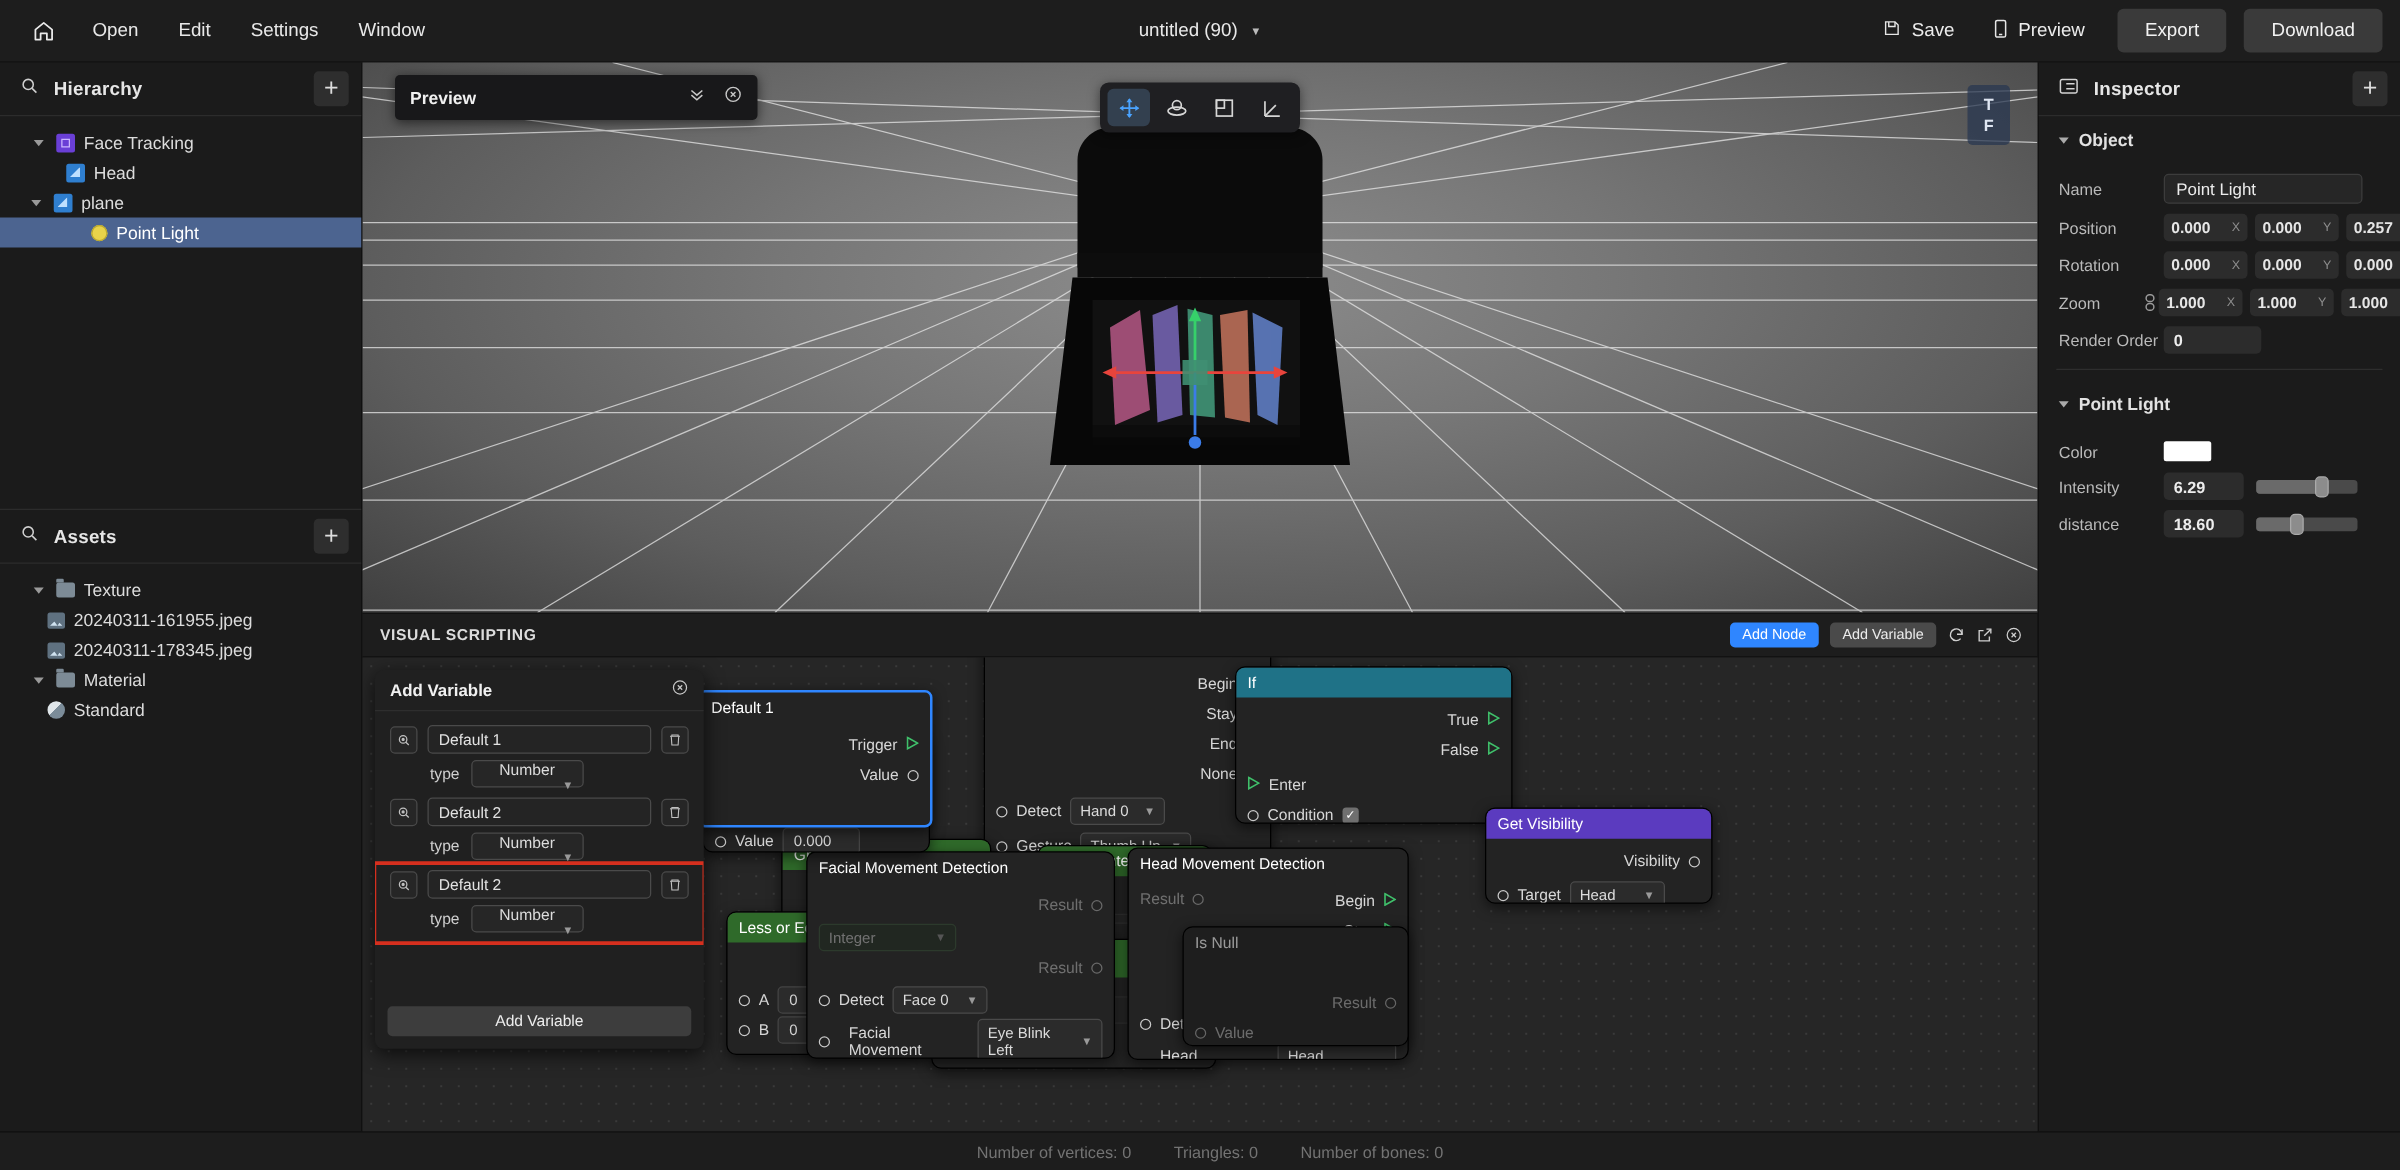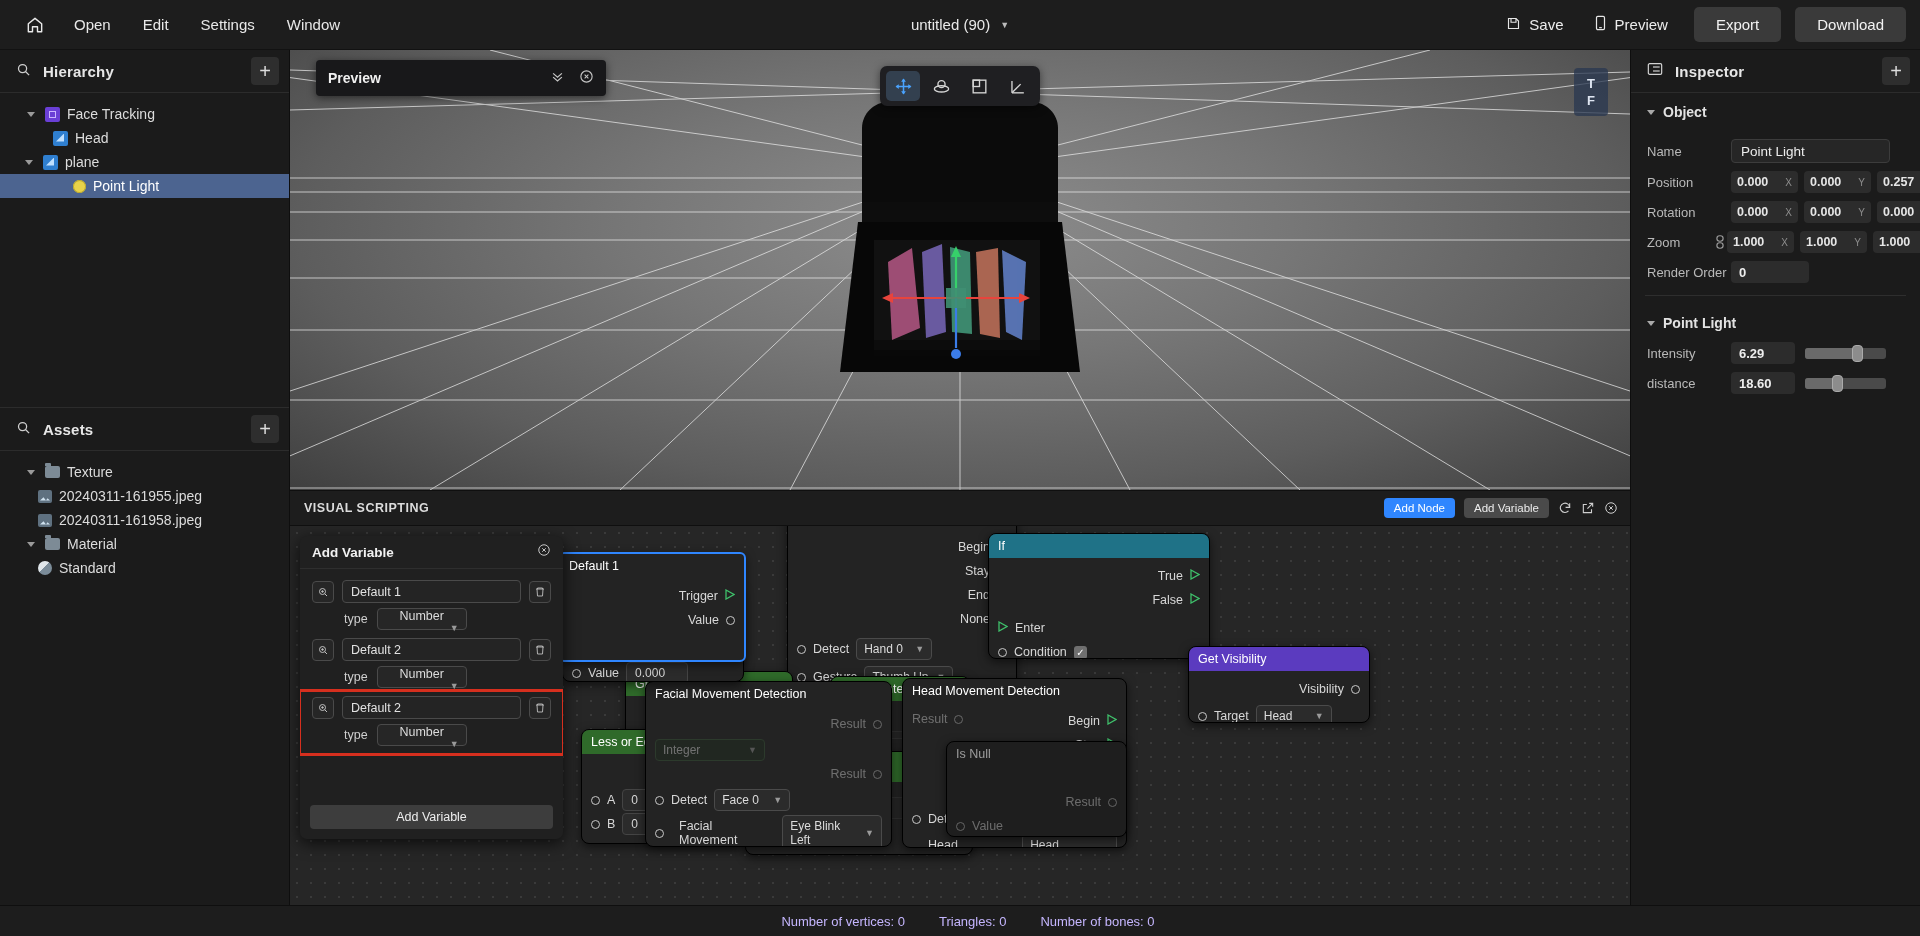--- a/index.html
+++ b/index.html
@@ -184,21 +184,21 @@
   .slider .fill { position:absolute; left:0; top:0; bottom:0; background:#6a6a6a; border-radius:3px;}
   .slider .knob { position:absolute; top:-3px; width:11px; height:17px; border-radius:4px; background:#8c8c8c; border:1px solid #aaa;}
   .mini-num { background:#2c2c2c; border-radius:4px; height:22px; width:64px; display:flex; align-items:center;
               padding:0 8px; font-size:13px; color:#ededed; font-weight:600;}
   .hr { height:1px; background:#2e2e2e; margin: 8px 14px;}
   .link-ic { width:14px; display:flex; justify-content:center; color:#9a9a9a; font-size:11px;}
 
   
   .statusbar { height: 31px; flex:0 0 31px; background:#1d1d1d; border-top:1px solid #0f0f0f;
                display:flex; align-items:center; justify-content:center; gap:34px;
-               font-size:13px; color:#c4b5fd;padding-left:16px; }
+               font-size:13px; color:#737373;padding-left:16px; }
 </style>
 </head>
 <body>
 
 <div class="app">
 
   <div class="topbar">
     <div class="home-btn">
       <svg width="20" height="20" viewBox="0 0 24 24" fill="none" stroke="#e9e9e9" stroke-width="1.7" stroke-linejoin="round">
         <path d="M4 10.5 12 4l8 6.5V20h-5v-6H9v6H4z"></path>
@@ -299,21 +299,21 @@
               </span>
             <span class="ico-folder"></span>
             <span class="tree-label">Texture</span>
           </div>
           <div class="tree-row lvl2" style="padding-left:38px;">
             <span class="ico-img"></span>
             <span class="tree-label">20240311-161955.jpeg</span>
           </div>
           <div class="tree-row lvl2" style="padding-left:38px;">
             <span class="ico-img"></span>
-            <span class="tree-label">20240311-161958.jpeg</span>
+            <span class="tree-label">20240311-178345.jpeg</span>
           </div>
           <div class="tree-row lvl1">
             <span class="tw">
                 <i class="arrow"></i>
               </span>
             <span class="ico-folder"></span>
             <span class="tree-label">Material</span>
           </div>
           <div class="tree-row lvl2" style="padding-left:38px;">
             <span class="ico-sphere"></span>
@@ -968,20 +968,24 @@
         <span class="mini-num" style="width:78px;">0</span>
       </div>
 
       <div class="hr"></div>
 
       <div class="insp-sec-title">
         <i class="arrow"></i>
         <span>Point Light</span>
       </div>
 
+      <div class="frow" style="margin-top:10px;">
+        <span class="flabel">Color</span>
+        <span class="color-sw"></span>
+      </div>
 
       <div class="frow">
         <span class="flabel">Intensity</span>
         <span class="mini-num">6.29</span>
         <span class="slider">
           <i class="fill" style="width:62%"></i>
             <i class="knob" style="left:58%"></i>
         </span>
       </div>
 

